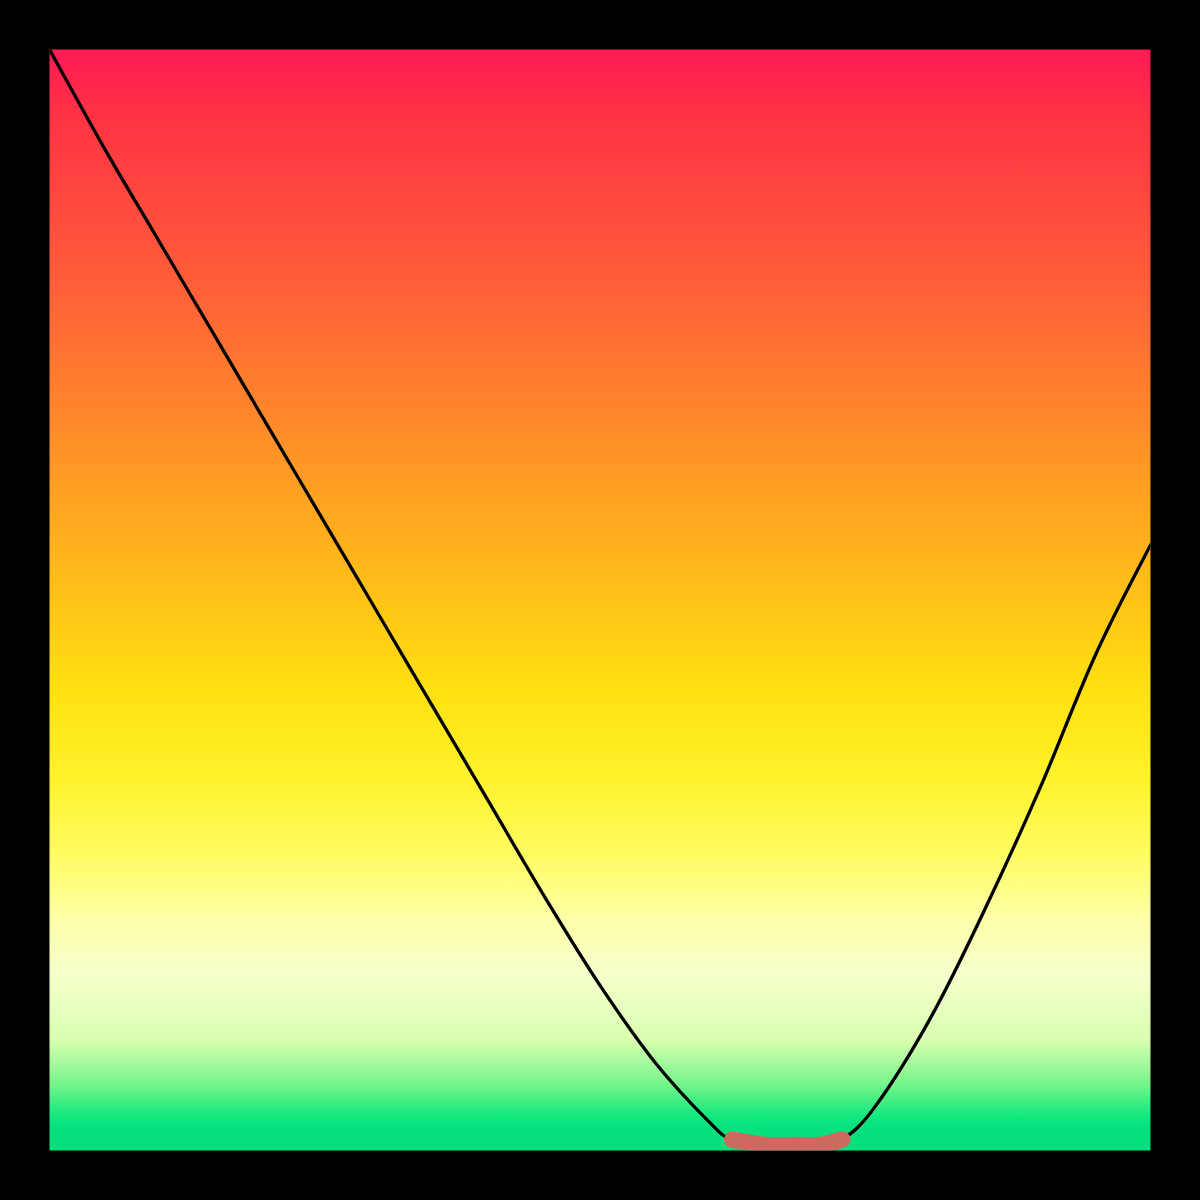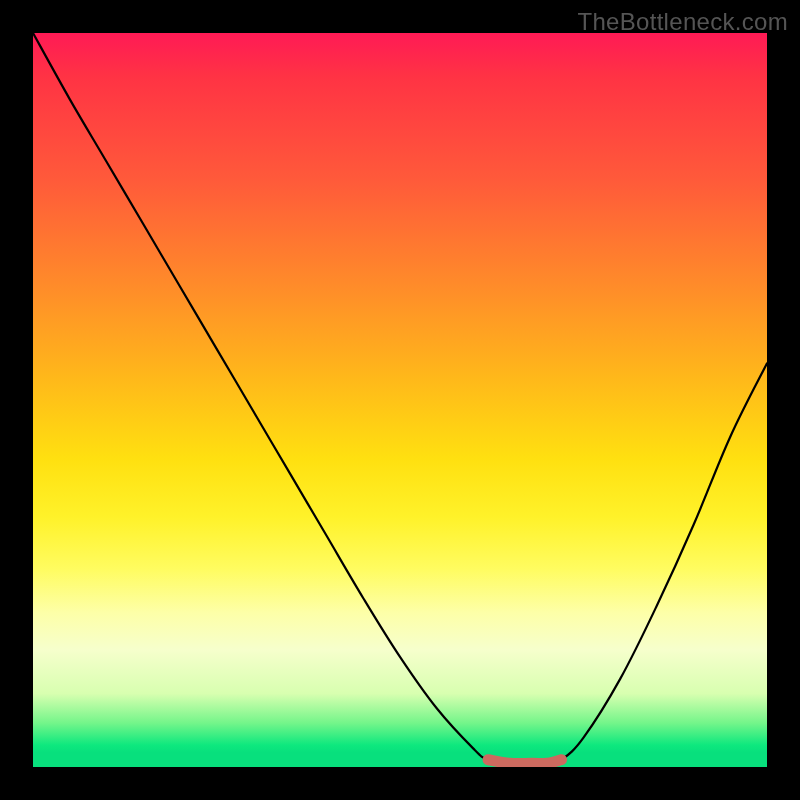--- a/index.html
+++ b/index.html
@@ -56,20 +56,19 @@
     left: 0;
     top: 0;
     width: 734px;
     height: 734px;
   }
 </style>
 </head>
 <body>
 
 <div class="container">
-  <div class="watermark">TheBottleneck.com</div>
   <div class="plot-area">
     <svg class="curve" viewBox="0 0 734 734" preserveAspectRatio="none">
       <path id="main-curve" fill="none" stroke="#000000" stroke-width="2.2" stroke-linecap="round" stroke-linejoin="round" d="M 0.0 0.0 C 6.6 11.9, 23.5 42.9, 36.7 66.1 C 49.9 89.2, 60.2 106.0, 73.4 128.5 C 86.6 150.9, 96.9 168.4, 110.1 190.8 C 123.3 213.3, 133.6 230.8, 146.8 253.2 C 160.0 275.7, 170.3 293.2, 183.5 315.6 C 196.7 338.1, 207.0 355.5, 220.2 378.0 C 233.4 400.5, 243.7 417.9, 256.9 440.4 C 270.1 462.9, 280.4 480.3, 293.6 502.8 C 306.8 525.3, 317.1 543.4, 330.3 565.2 C 343.5 587.0, 353.8 604.1, 367.0 623.9 C 380.2 643.7, 390.5 658.8, 403.7 675.3 C 416.9 691.8, 431.2 706.4, 440.4 715.6 C 449.6 724.9, 448.5 724.0, 455.1 726.7 C 461.7 729.3, 466.5 729.7, 477.1 730.3 C 487.7 731.0, 504.6 731.0, 513.8 730.3 C 523.0 729.7, 521.9 731.3, 528.5 726.7 C 535.1 722.0, 539.9 719.2, 550.5 704.6 C 561.1 690.1, 574.0 669.7, 587.2 645.9 C 600.4 622.1, 610.7 600.3, 623.9 572.5 C 637.1 544.8, 647.4 522.2, 660.6 491.8 C 673.8 461.4, 684.1 432.8, 697.3 403.7 C 710.5 374.6, 727.4 343.5, 734.0 330.3"></path>
       <path id="optimal-zone" fill="none" stroke="#cc6a5f" stroke-width="11" stroke-linecap="round" stroke-linejoin="round" d="M 455.1 726.7 C 459.0 727.3, 469.2 729.7, 477.1 730.3 C 485.0 731.0, 492.5 730.3, 499.1 730.3 C 505.7 730.3, 508.5 731.0, 513.8 730.3 C 519.1 729.7, 525.8 727.3, 528.5 726.7"></path>
     </svg>
   </div>
 </div>
 
 </body></html>

